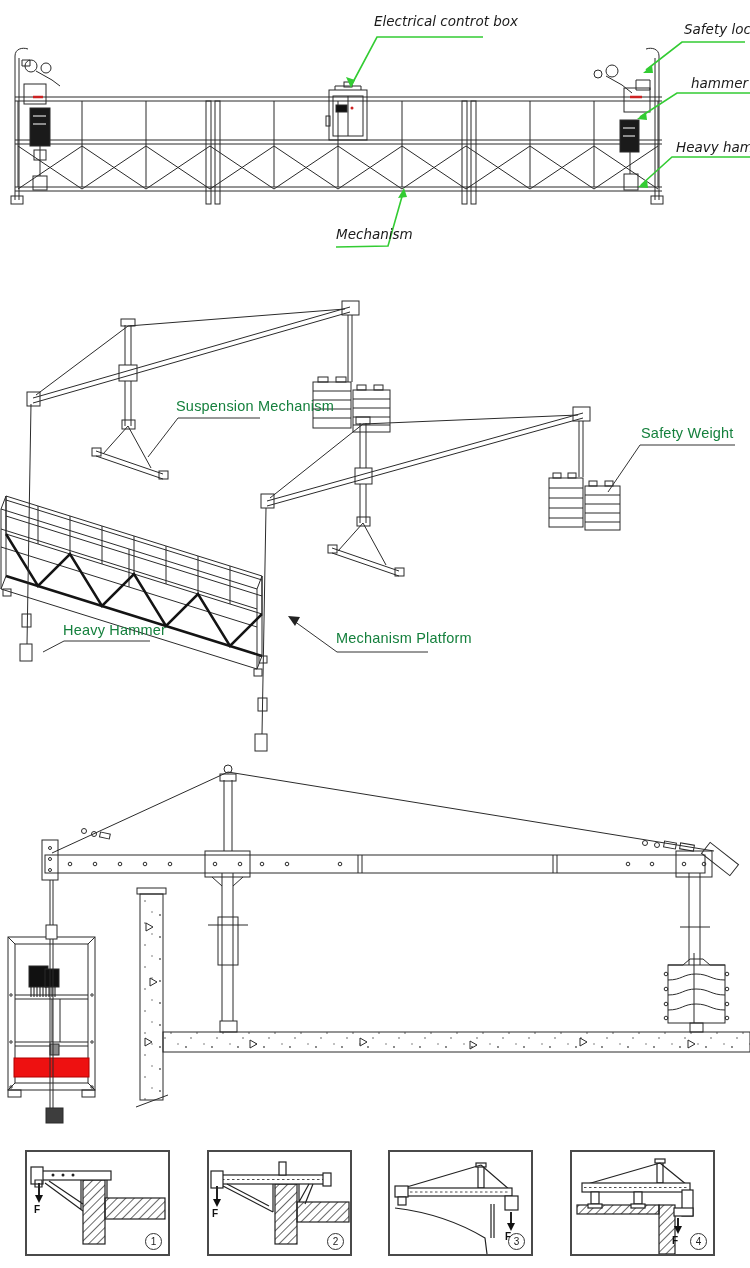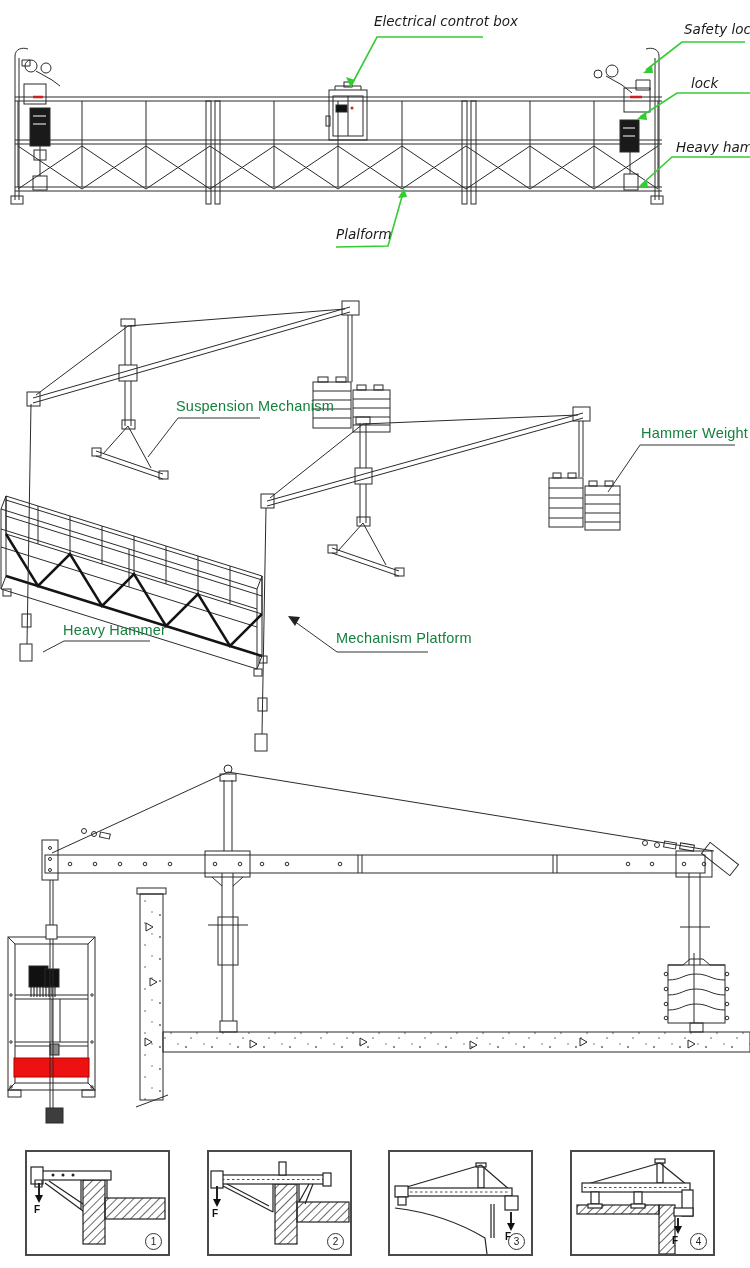--- a/index.html
+++ b/index.html
@@ -98,23 +98,23 @@
     <g fill="#33cc33" stroke="none">
       <polygon points="351,88 346,77 355,80"></polygon>
       <polygon points="643,73 652,65 653,73"></polygon>
       <polygon points="637,119 646,112 647,120"></polygon>
       <polygon points="638,187 647,180 648,188"></polygon>
       <polygon points="404,188 398,198 407,197"></polygon>
     </g>
   </svg>
   <div class="lbl cad" style="left:374px;top:13px">Electrical controt box</div>
   <div class="lbl cad" style="left:684px;top:21px">Safety lock</div>
-  <div class="lbl cad" style="left:691px;top:75px">lock</div>
+  <div class="lbl cad" style="left:691px;top:75px">hammer</div>
   <div class="lbl cad" style="left:676px;top:139px">Heavy hammer</div>
-  <div class="lbl cad" style="left:336px;top:226px">Plalform</div>
+  <div class="lbl cad" style="left:336px;top:226px">Mechanism</div>
 
   <svg style="top:280px" width="750" height="478" viewBox="0 0 750 478">
 
     <g stroke="#2b2b2b" fill="none">
       <path d="M33,118 L350,27 M33,123 L350,32"></path>
       <rect x="27" y="112" width="13" height="14"></rect>
       <path d="M125,45 V85 M131,45 V85 M125,101 V146 M131,101 V146"></path>
       <rect x="121" y="39" width="14" height="7"></rect>
       <rect x="119" y="85" width="18" height="16"></rect>
       <path d="M128,46 L36,115 M128,46 L345,29"></path>
@@ -185,21 +185,21 @@
 
     <g stroke="#333" fill="none">
       <path d="M260,138 H178 L148,177"></path>
       <path d="M735,165 H640 L608,212"></path>
       <path d="M150,361 H64 L43,372"></path>
       <path d="M428,372 H337 L294,341"></path>
     </g>
     <polygon points="288,336 300,337 295,346" fill="#222"></polygon>
   </svg>
   <div class="lbl iso" style="left:176px;top:398px">Suspension Mechanism</div>
-  <div class="lbl iso" style="left:641px;top:425px">Hammer Weight</div>
+  <div class="lbl iso" style="left:641px;top:425px">Safety Weight</div>
   <div class="lbl iso" style="left:63px;top:622px">Heavy Hammer</div>
   <div class="lbl iso" style="left:336px;top:630px">Mechanism Platform</div>
 
   <svg style="top:755px" width="750" height="392" viewBox="0 0 750 392">
     <defs>
       <pattern id="spk" width="26" height="22" patternUnits="userSpaceOnUse">
         <circle cx="4" cy="6" r="0.9" fill="#555"></circle>
           <circle cx="15" cy="14" r="0.8" fill="#555"></circle>
         <circle cx="22" cy="3" r="0.7" fill="#555"></circle>
           <circle cx="9" cy="19" r="0.8" fill="#555"></circle>

